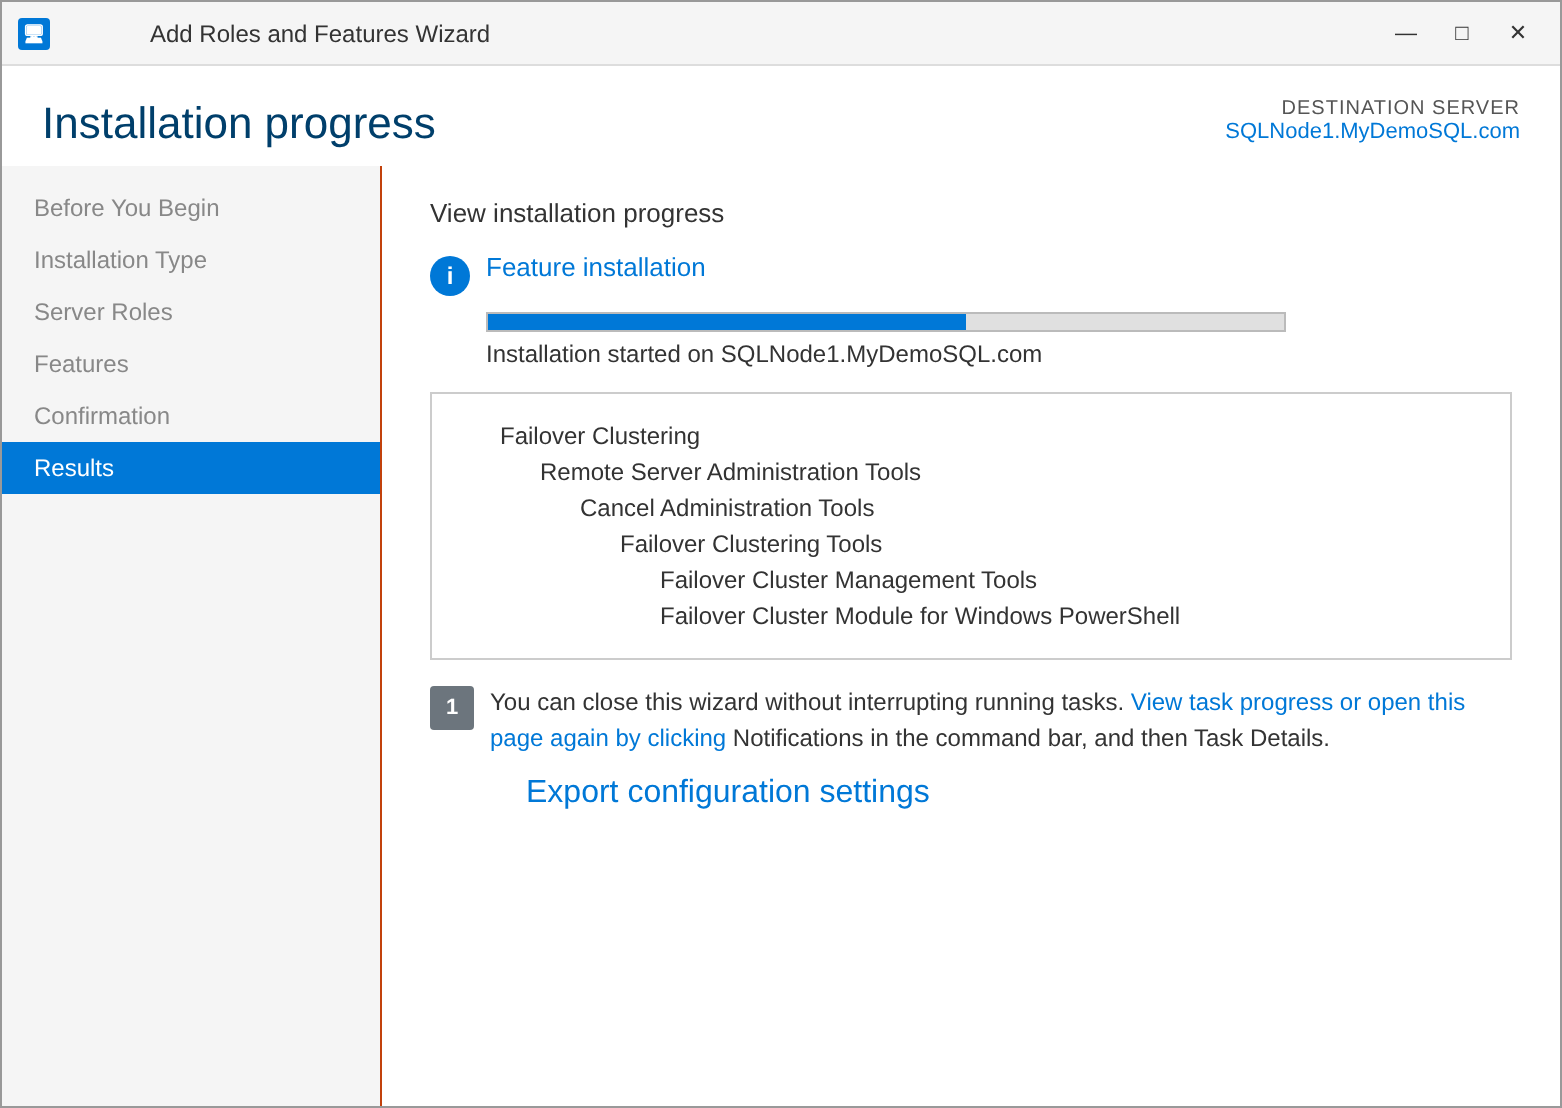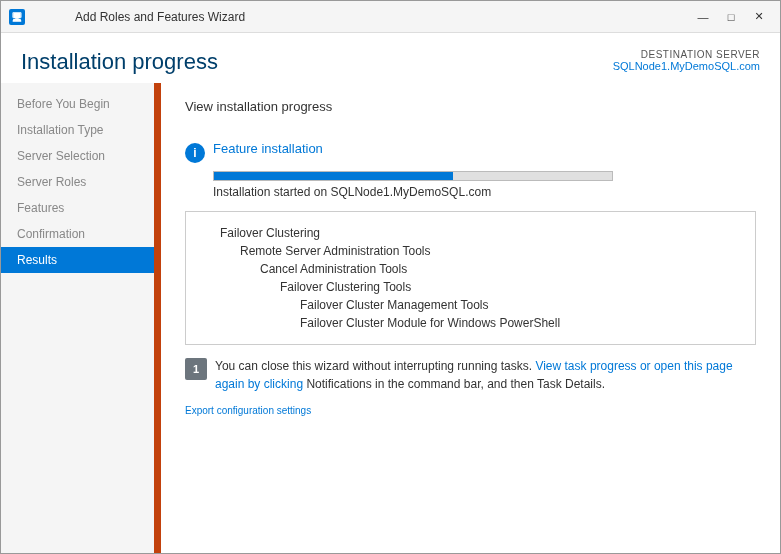--- a/index.html
+++ b/index.html
@@ -93,23 +93,23 @@
     .server-name {
       color: #0078d7;
       font-size: 11px;
     }
     .wizard-content {
       display: flex;
       flex: 1;
       overflow: hidden;
     }
     .sidebar {
-      width: 160px;
+      width: 190px;
       background: #f5f5f5;
-      border-right: 7px solid #c2410c;
+      border-right: 1px solid #c2410c;
       flex-shrink: 0;
       padding: 8px 0;
     }
     .sidebar-item {
       padding: 6px 16px;
       font-size: 12px;
       color: #888;
       cursor: default;
     }
     .sidebar-item.active {
@@ -117,21 +117,21 @@
       color: white;
     }
     .main-content {
       flex: 1;
       padding: 16px 24px;
       overflow-y: auto;
     }
     .section-title {
       font-size: 13px;
       color: #333;
-      margin-bottom: 27px;
+      margin-bottom: 12px;
     }
     .feature-installation {
       display: flex;
       align-items: flex-start;
       margin-bottom: 8px;
     }
     .info-icon {
       width: 20px;
       height: 20px;
       border-radius: 50%;
@@ -208,23 +208,24 @@
       border-radius: 2px;
       margin-top: 1px;
     }
     .notice-text {
       font-size: 12px;
       color: #333;
       line-height: 1.5;
     }
     .export-link {
       color: #0078d7;
-      font-size: 10px;
+      font-size: 16px;
       text-decoration: none;
       cursor: pointer;
+      margin-left: 48px;
     }
     .wizard-footer {
       border-top: 1px solid #ddd;
       padding: 10px 20px;
       display: flex;
       justify-content: flex-end;
       gap: 6px;
       flex-shrink: 0;
       background: #f5f5f5;
     }
@@ -276,23 +277,20 @@
     <div class="wizard-content">
 
       <div class="sidebar">
         <div class="sidebar-item">
           <span>Before You Begin</span>
         </div>
         <div class="sidebar-item">
           <span>Installation Type</span>
         </div>
         <div class="sidebar-item">
-          <span>Server Selection</span>
-        </div>
-        <div class="sidebar-item">
           <span>Server Roles</span>
         </div>
         <div class="sidebar-item">
           <span>Features</span>
         </div>
         <div class="sidebar-item">
           <span>Confirmation</span>
         </div>
         <div class="sidebar-item active">
           <span>Results</span>

